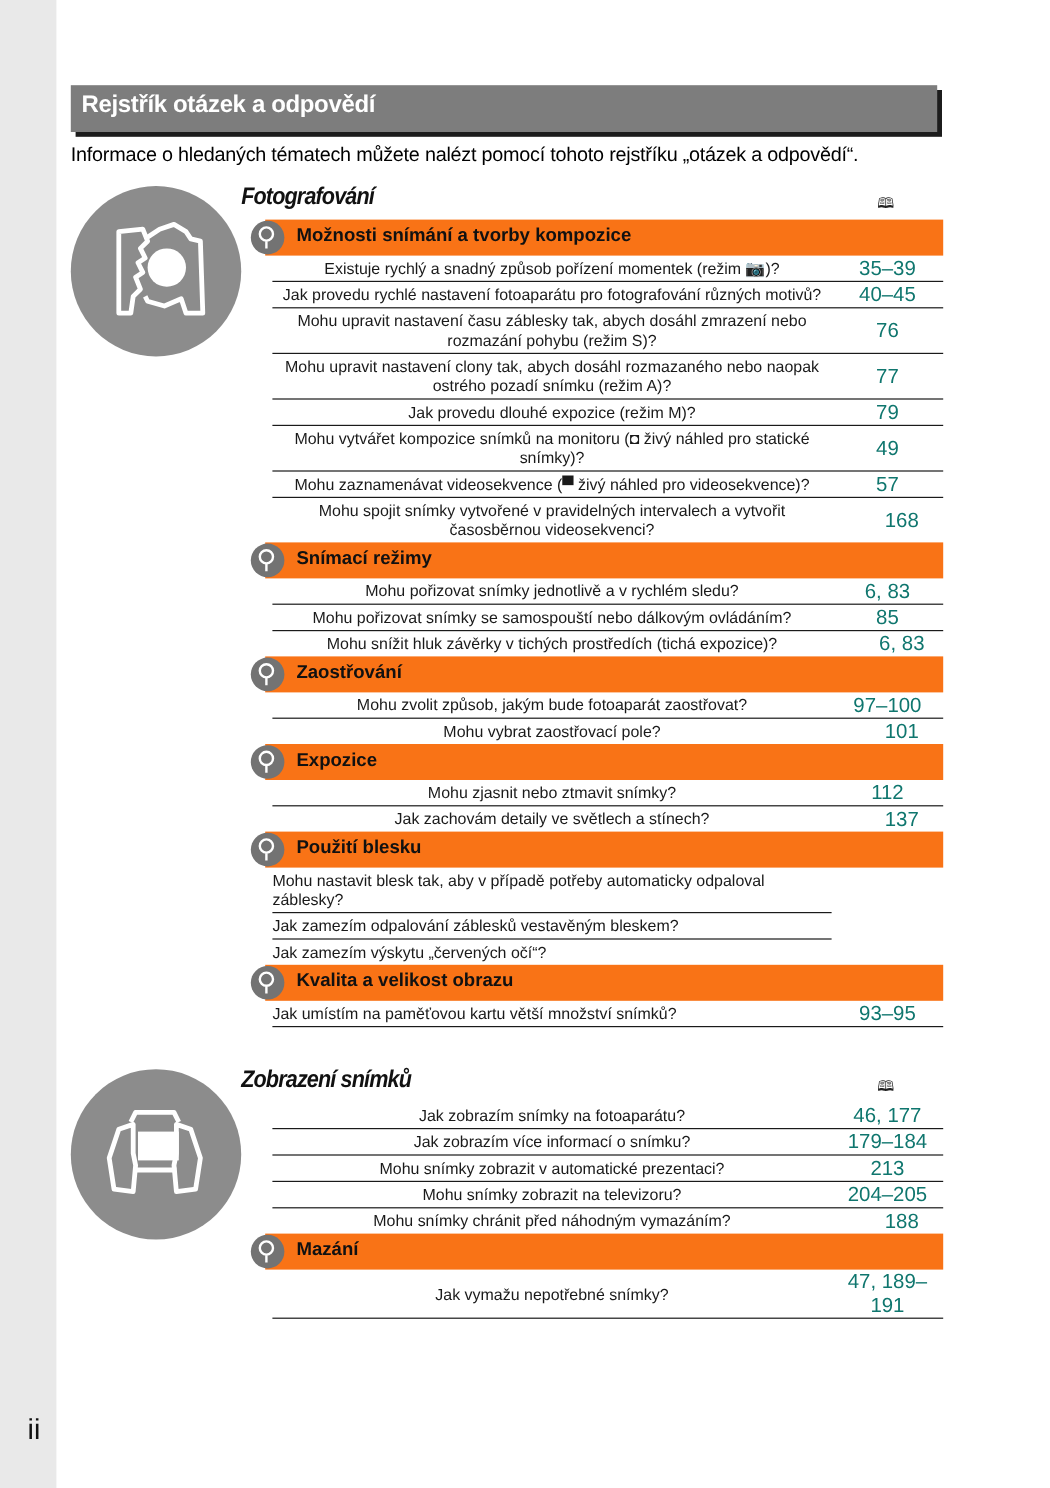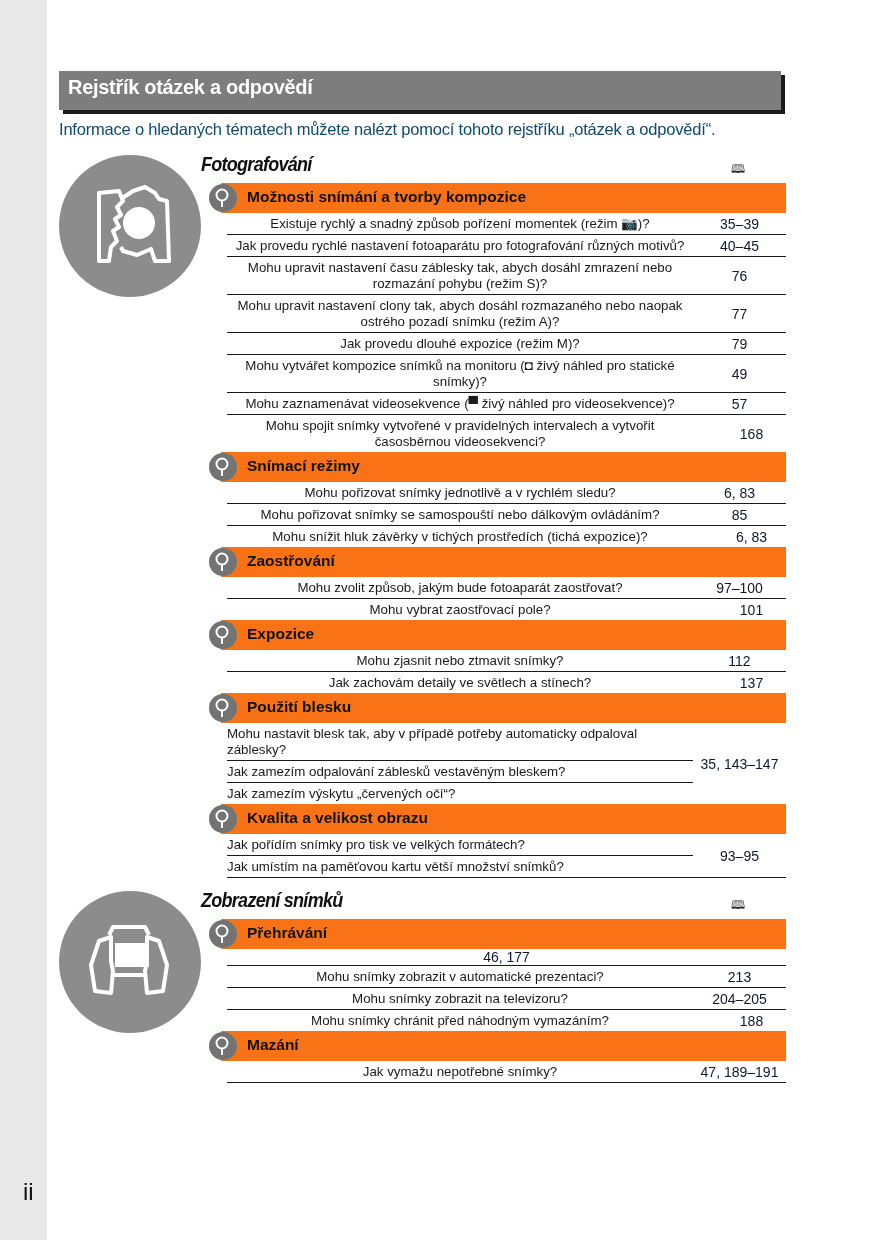--- a/index.html
+++ b/index.html
@@ -4,37 +4,37 @@
 <style>
   * { box-sizing: border-box; margin: 0; padding: 0; }
   body { width: 875px; height: 1240px; background: #ffffff; position: relative; overflow: hidden;
          font-family: "Liberation Sans", sans-serif; color: #1a1a1a; }
   .margin-strip { position: absolute; left: 0; top: 0; width: 47px; height: 1240px; background: #e9e9e9; }
   .page-num { position: absolute; left: 23px; top: 1178px; font-size: 24px; color: #111; }
   .banner { position: absolute; left: 59px; top: 71px; width: 722px; height: 39px; background: #7d7d7d;
             box-shadow: 4px 4px 0 #1c1c1c; }
   .banner-title { position: absolute; left: 9px; top: 5px; color: #fff; font-weight: bold; font-size: 20px;
                   letter-spacing: -0.3px; }
-  .intro { position: absolute; left: 59px; top: 120px; font-size: 16.5px; color: #0c4a6e; letter-spacing: -0.2px; }
+  .intro { position: absolute; left: 59px; top: 120px; font-size: 16.5px; color: #000000; letter-spacing: -0.2px; }
 
   .section-circle { position: absolute; width: 142px; height: 142px; border-radius: 50%; background: #8c8c8c; }
   .section-circle svg { width: 142px; height: 142px; }
   .section-title { position: absolute; left: 201px; font-style: italic; font-weight: bold; font-size: 20px;
                    letter-spacing: -0.8px; color: #111; transform: scaleX(0.9); transform-origin: left; }
   .book-icon { position: absolute; left: 731px; font-size: 12px; color: #222; }
 
   .table { position: absolute; left: 211px; width: 575px; }
   .cat { position: relative; height: 30px; background: #f97316; margin-left: 10px; }
   .cat-icon { position: absolute; left: -12px; top: 1px; width: 28px; height: 28px; border-radius: 50%; background: #737373; }
   .cat-icon svg { width: 28px; height: 28px; }
   .cat-label { position: absolute; left: 26px; top: 5px; font-weight: bold; font-size: 15.5px; color: #111; }
   .row { position: relative; display: flex; margin-left: 16px; border-bottom: 1.5px solid #1a1a1a; align-items: center; }
   .row.nb { border-bottom: none; gap: 24px; }
   .q { flex: 0 0 466px; font-size: 13.3px; line-height: 16px; padding: 3px 0 2px 0; color: #1a1a1a; text-align: center; }
-  .p { flex: 1; text-align: center; font-size: 14px; color: #0f172a; }
+  .p { flex: 1; text-align: center; font-size: 17px; color: #0f766e; }
   .grp { position: relative; display: flex; margin-left: 16px; border-bottom: 1.5px solid #1a1a1a; }
   .grp .qs { flex: 0 0 466px; }
   .grp .qs .sub { font-size: 13.3px; line-height: 16px; padding: 3px 0 2px 0; border-bottom: 1.5px solid #1a1a1a; }
   .grp .qs .sub:last-child { border-bottom: none; }
   .grp .p { display: flex; align-items: center; justify-content: center; }
 </style>
 </head>
 <body>
 
 <div class="margin-strip"></div>
@@ -156,33 +156,31 @@
           <line x1="13" y1="17" x2="13" y2="23" stroke="#fff" stroke-width="2"></line>
         </svg></span>
     <span class="cat-label">Použití blesku</span>
   </div>
   <div class="grp nbb" style="border-bottom:none;align-items:center;">
     <div class="qs">
       <div class="sub">Mohu nastavit blesk tak, aby v případě potřeby automaticky odpaloval záblesky?</div>
       <div class="sub">Jak zamezím odpalování záblesků vestavěným bleskem?</div>
       <div class="sub">Jak zamezím výskytu „červených očí“?</div>
     </div>
-    <div class="p">35, 143–147</div>
   </div>
 
   <div class="cat">
     <span class="cat-icon"><svg viewBox="0 0 28 28">
           <circle cx="13" cy="11" r="5.5" fill="none" stroke="#fff" stroke-width="2"></circle>
           <line x1="13" y1="17" x2="13" y2="23" stroke="#fff" stroke-width="2"></line>
         </svg></span>
     <span class="cat-label">Kvalita a velikost obrazu</span>
   </div>
   <div class="grp">
     <div class="qs">
-      <div class="sub">Jak pořídím snímky pro tisk ve velkých formátech?</div>
       <div class="sub">Jak umístím na paměťovou kartu větší množství snímků?</div>
     </div>
     <div class="p">93–95</div>
   </div>
 </div>
 
 <div class="section-circle" style="left:59px; top:891px;">
   <svg viewBox="0 0 142 142">
     <g fill="none" stroke="#fff" stroke-width="4" stroke-linejoin="round">
       <path d="M50 44 L54 36 L86 36 L90 44"></path>
@@ -190,29 +188,27 @@
       <path d="M100 50 L88 46 L88 70 L86 80 L88 102 L104 100 L108 74 Z"></path>
       <path d="M52 84 L88 84"></path>
     </g>
     <rect x="56" y="52" width="34" height="24" fill="#fff"></rect>
   </svg>
 </div>
 <div class="section-title" style="top:889px;">Zobrazení snímků</div>
 <div class="book-icon" style="top:896px;">🕮</div>
 
 <div class="table" style="top:919px;">
-  <div class="cat">
-    <span class="cat-icon"><svg viewBox="0 0 28 28">
-          <circle cx="13" cy="11" r="5.5" fill="none" stroke="#fff" stroke-width="2"></circle>
-          <line x1="13" y1="17" x2="13" y2="23" stroke="#fff" stroke-width="2"></line>
-        </svg></span>
-    <span class="cat-label">Přehrávání</span>
-  </div>
-  <div class="row">
+  <div class="row">
+      <div class="q">Jak zobrazím snímky na fotoaparátu?</div>
       <div class="p">46, 177</div>
+    </div>
+  <div class="row">
+      <div class="q">Jak zobrazím více informací o snímku?</div>
+      <div class="p">179–184</div>
     </div>
   <div class="row">
       <div class="q">Mohu snímky zobrazit v automatické prezentaci?</div>
       <div class="p">213</div>
     </div>
   <div class="row">
       <div class="q">Mohu snímky zobrazit na televizoru?</div>
       <div class="p">204–205</div>
     </div>
   <div class="row nb">

